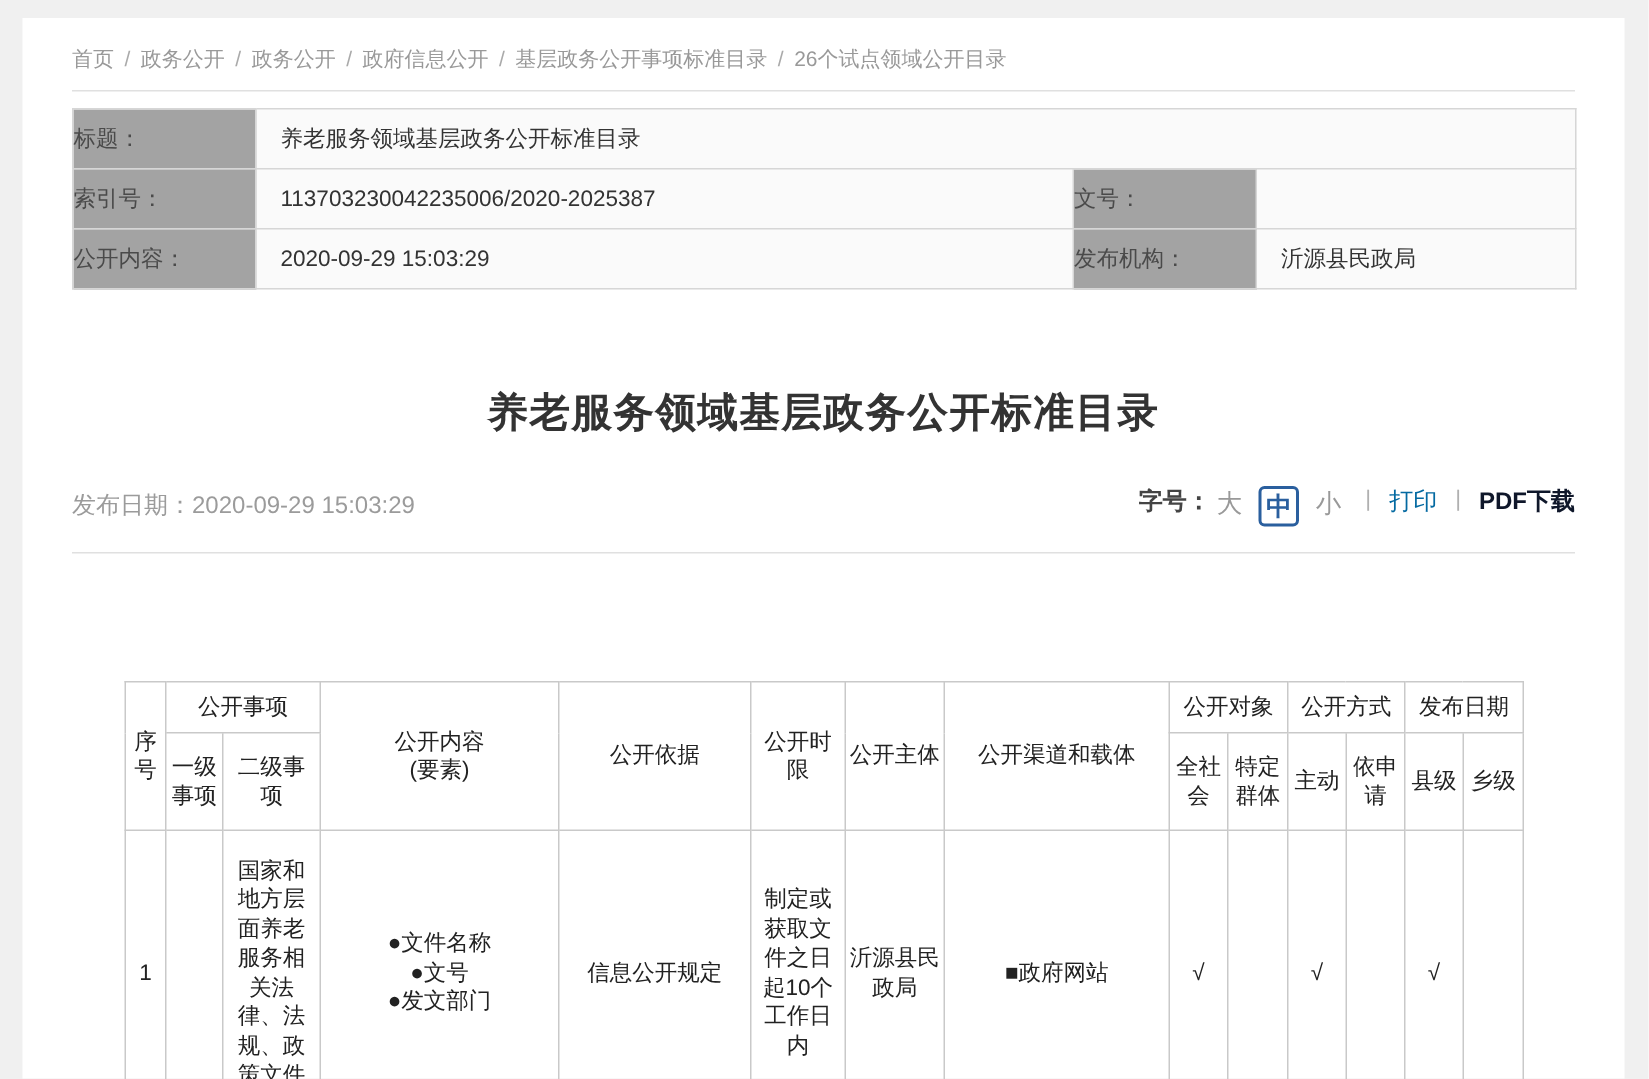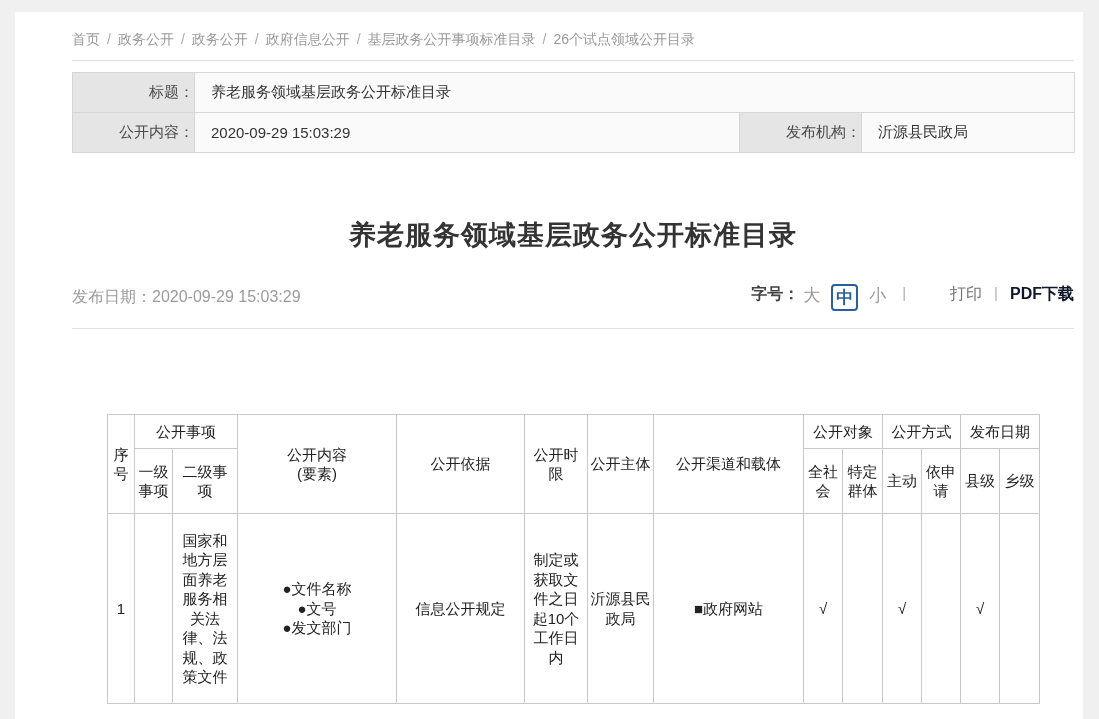--- a/index.html
+++ b/index.html
@@ -6,42 +6,41 @@
   html, body { width: 1099px; height: 719px; overflow: hidden; }
   body {
     background: #f0f0f0;
     font-family: "Liberation Sans", "DejaVu Sans", sans-serif;
     color: #333;
   }
   .page-card {
     position: absolute; left: 15px; top: 12px;
     width: 1068px; height: 707px;
     background: #ffffff;
-    padding-left: 24px;
   }
   .content { margin: 0 33px; width: 1002px; }
 
   
   .breadcrumb {
     padding-top: 17px;
     font-size: 14px; color: #999;
     line-height: 20px;
   }
   .breadcrumb a { color: #999; text-decoration: none; cursor: pointer; }
   .breadcrumb .sep { margin: 0 7px; color: #aaa; }
   .divider { border-top: 1px solid #e0e0e0; margin-top: 11px; }
 
   
   .meta-table {
     width: 100%; border-collapse: collapse;
     margin-top: 11px; font-size: 15px; table-layout: fixed;
   }
   .meta-table td { border: 1px solid #d6d6d6; height: 40px; }
   .meta-label {
-    background: #e5e5e5; text-align: right; color: #4a4a4a;
+    background: #a3a3a3; text-align: left; color: #4a4a4a;
   }
   .meta-value { background: #fafafa; padding-left: 16px; color: #333; }
 
   
   .article-title {
     margin-top: 64px;
     font-size: 27px; font-weight: bold; color: #333;
     text-align: center; letter-spacing: 1px;
   }
   .article-meta {
@@ -52,21 +51,21 @@
   }
   .pub-date { color: #9b9b9b; }
   .toolbar { display: flex; font-size: 16px; }
   .fontsize-label { color: #444; font-weight: bold; }
   .font-btn { color: #999; font-size: 17px; margin: 0 4px; cursor: pointer; text-decoration: none; }
   .font-btn.active {
     color: #2a5f9e; border: 2px solid #2a5f9e; border-radius: 4px;
     padding: 0 3px; font-weight: bold; margin: 0 7px;
   }
   .tb-sep { color: #b0b0b0; margin: 0 12px; font-size: 15px; }
-  .print-link { color: #737373; text-decoration: none; cursor: pointer; margin-left: 32px; }
+  .print-link { color: #0369a1; text-decoration: none; cursor: pointer; }
   .pdf-link { color: #0f172a; font-weight: bold; text-decoration: none; cursor: pointer; }
   .divider2 { border-top: 1px solid #e0e0e0; margin-top: 17px; }
 
   
   .catalog-table {
     width: 932px; margin: 85px auto 0;
     border-collapse: collapse; table-layout: fixed;
     font-size: 15px; color: #222; line-height: 1.3;
   }
   .catalog-table th, .catalog-table td {
@@ -96,20 +95,26 @@
       <colgroup>
           <col style="width:122px">
           <col style="width:545px">
           <col style="width:122px">
           <col style="width:213px">
         </colgroup>
       <tbody>
           <tr>
         <td class="meta-label">标题：</td>
         <td class="meta-value" colspan="3">养老服务领域基层政务公开标准目录</td>
+      </tr>
+      <tr>
+        <td class="meta-label">索引号：</td>
+        <td class="meta-value">113703230042235006/2020-2025387</td>
+        <td class="meta-label">文号：</td>
+        <td class="meta-value"></td>
       </tr>
       <tr>
         <td class="meta-label">公开内容：</td>
         <td class="meta-value">2020-09-29 15:03:29</td>
         <td class="meta-label">发布机构：</td>
         <td class="meta-value">沂源县民政局</td>
       </tr>
     </tbody>
       </table>
 

